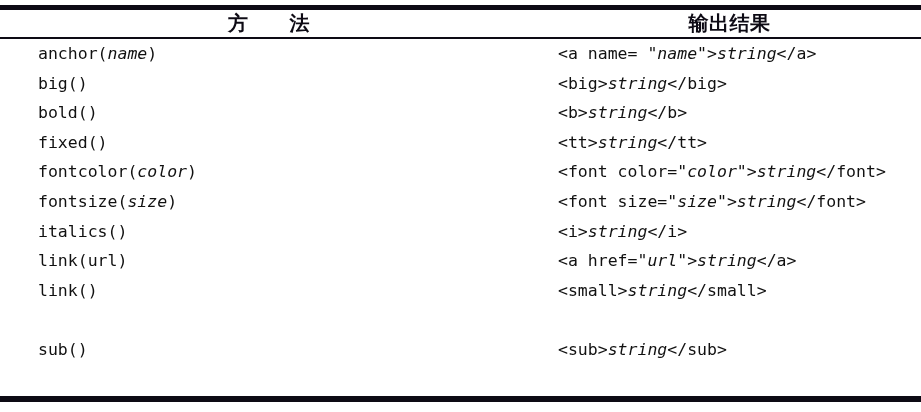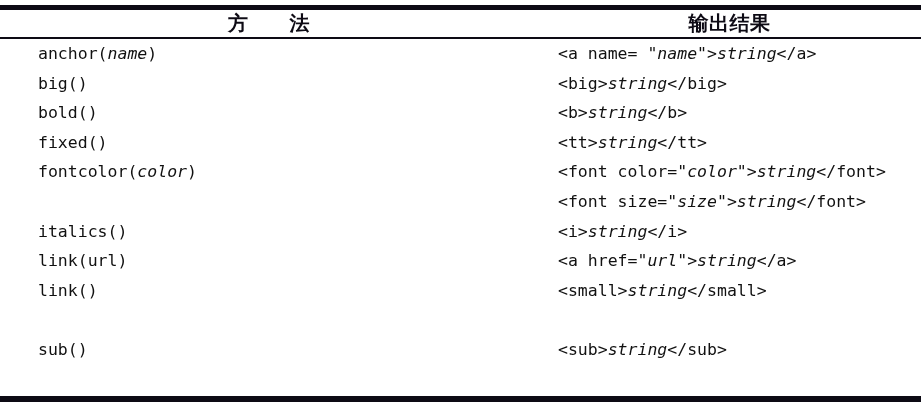--- a/index.html
+++ b/index.html
@@ -142,20 +142,21 @@
       </div>
       <div class="row" style="top: 88.8px;">
         <div class="cell cell-output"><span>&lt;tt&gt;</span><span class="param">string</span><span>&lt;/tt&gt;</span></div>
         <div class="cell cell-method"><span>fixed()</span></div>
       </div>
       <div class="row" style="top: 118.4px; padding-left: 23px;">
         <div class="cell cell-method"><span>fontcolor(</span><span class="param">color</span><span>)</span></div>
         <div class="cell cell-output"><span>&lt;font color="</span><span class="param">color</span><span>"&gt;</span><span class="param">string</span><span>&lt;/font&gt;</span></div>
       </div>
       <div class="row" style="top: 148px;">
+        <div class="cell cell-method"><span>fontsize(</span><span class="param">size</span><span>)</span></div>
         <div class="cell cell-output"><span>&lt;font size="</span><span class="param">size</span><span>"&gt;</span><span class="param">string</span><span>&lt;/font&gt;</span></div>
       </div>
       <div class="row" style="top: 177.6px; padding-left: 32px;">
         <div class="cell cell-method"><span>italics()</span></div>
         <div class="cell cell-output"><span>&lt;i&gt;</span><span class="param">string</span><span>&lt;/i&gt;</span></div>
       </div>
       <div class="row" style="top: 207.2px;">
         <div class="cell cell-method"><span>link(url)</span></div>
         <div class="cell cell-output"><span>&lt;a href="</span><span class="param">url</span><span>"&gt;</span><span class="param">string</span><span>&lt;/a&gt;</span></div>
       </div>

